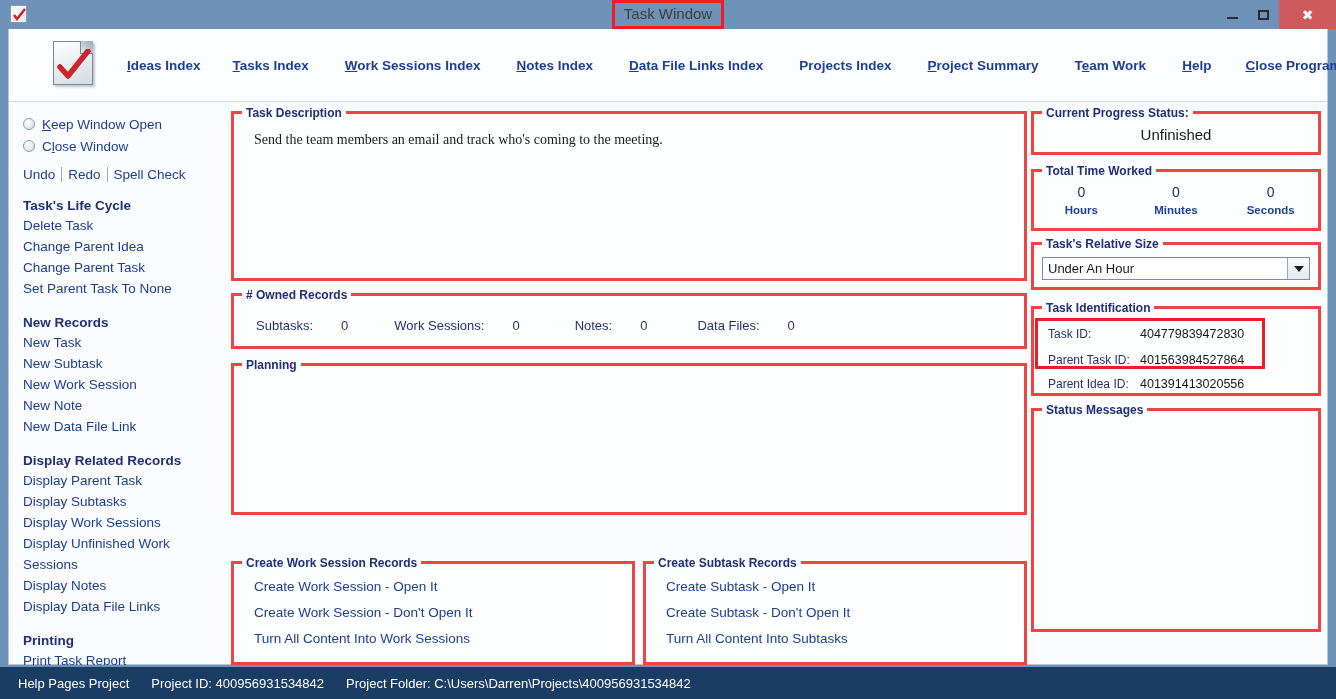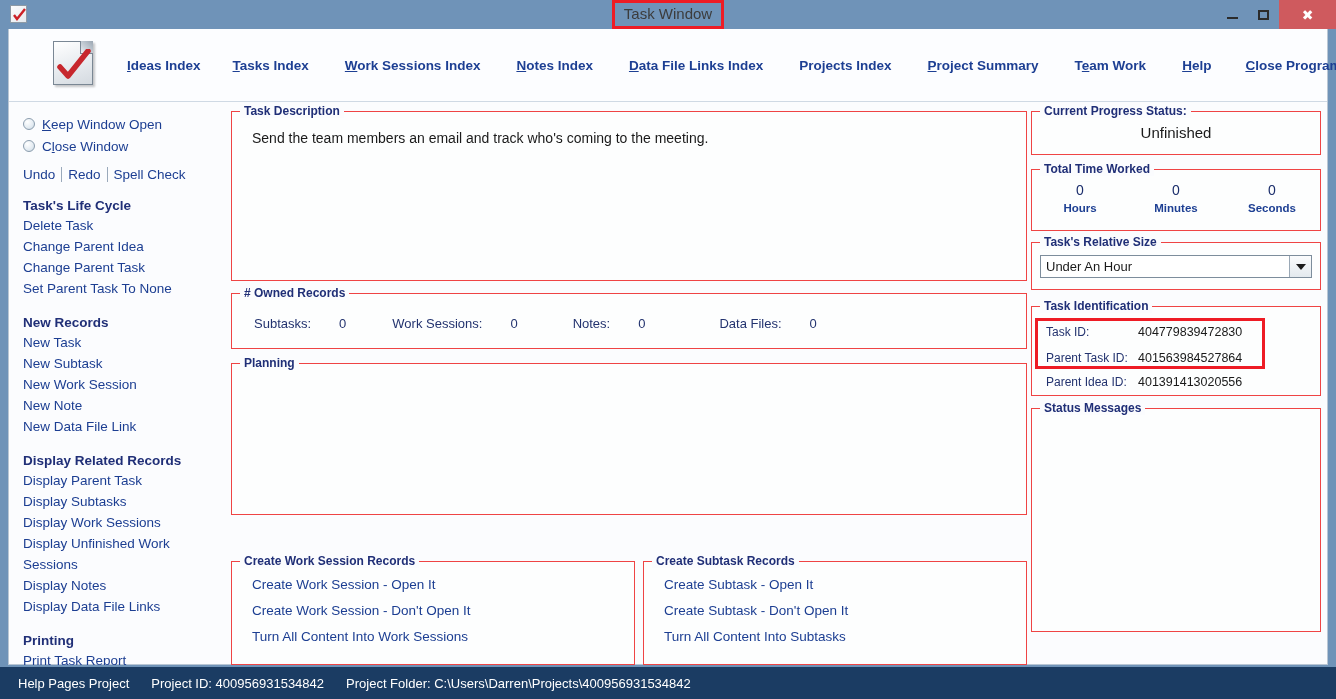--- a/index.html
+++ b/index.html
@@ -127,36 +127,36 @@
     line-height: 21px; cursor: pointer;
     font-family: "Liberation Sans", sans-serif;
   }
 
   
   .middle { position: absolute; left: 222px; top: 0; right: 296px; bottom: 0; }
   .right { position: absolute; right: 6px; top: 0; width: 290px; bottom: 0; }
 
   .fieldset {
     position: absolute;
-    border: 1px solid #ef4444;
+    border: 3px solid #ef4444;
     background: #fdfefe;
   }
   .legend {
     position: absolute; top: -8px; left: 8px;
     background: #fbfcfe;
     padding: 0 4px;
     font-size: 12px; font-weight: bold; color: #202f77;
     white-space: nowrap;
     font-family: "Liberation Sans", sans-serif;
   }
 
   .desc-text {
     position: absolute; left: 20px; top: 18px; right: 12px;
     font-size: 14px; color: #1a1a1a;
-    font-family: Liberation Sans, sans-serif;
+    font-family: Liberation Serif, serif;
   }
 
   .owned-row {
     position: absolute; left: 22px; top: 22px; right: 10px;
     display: flex; align-items: center;
     font-size: 13px; color: #23336f;
   }
   .owned-cell { display: flex; align-items: flex-end; }
   .owned-label { font-size: 13px; color: #23336f; }
   .owned-val { font-size: 13px; color: #23336f; }
@@ -336,21 +336,21 @@
                 <span class="owned-val" style="margin-left: 28px;">0</span>
               </div>
               <div class="owned-cell" style="margin-left: 46px;">
                 <span class="owned-label">Work Sessions:</span>
                 <span class="owned-val" style="margin-left: 28px;">0</span>
               </div>
               <div class="owned-cell" style="margin-left: 55px;">
                 <span class="owned-label">Notes:</span>
                 <span class="owned-val" style="margin-left: 28px;">0</span>
               </div>
-              <div class="owned-cell" style="margin-left: 74px;">
+              <div class="owned-cell" style="margin-left: 50px;">
                 <span class="owned-label">Data Files:</span>
                 <span class="owned-val" style="margin-left: 28px;">0</span>
               </div>
             </div>
         </div>
 
         <div class="fieldset" style="left:0; top:260px; right:4px; height:152px;">
           <span class="legend">Planning</span>
           <div class="desc-text"></div>
         </div>

